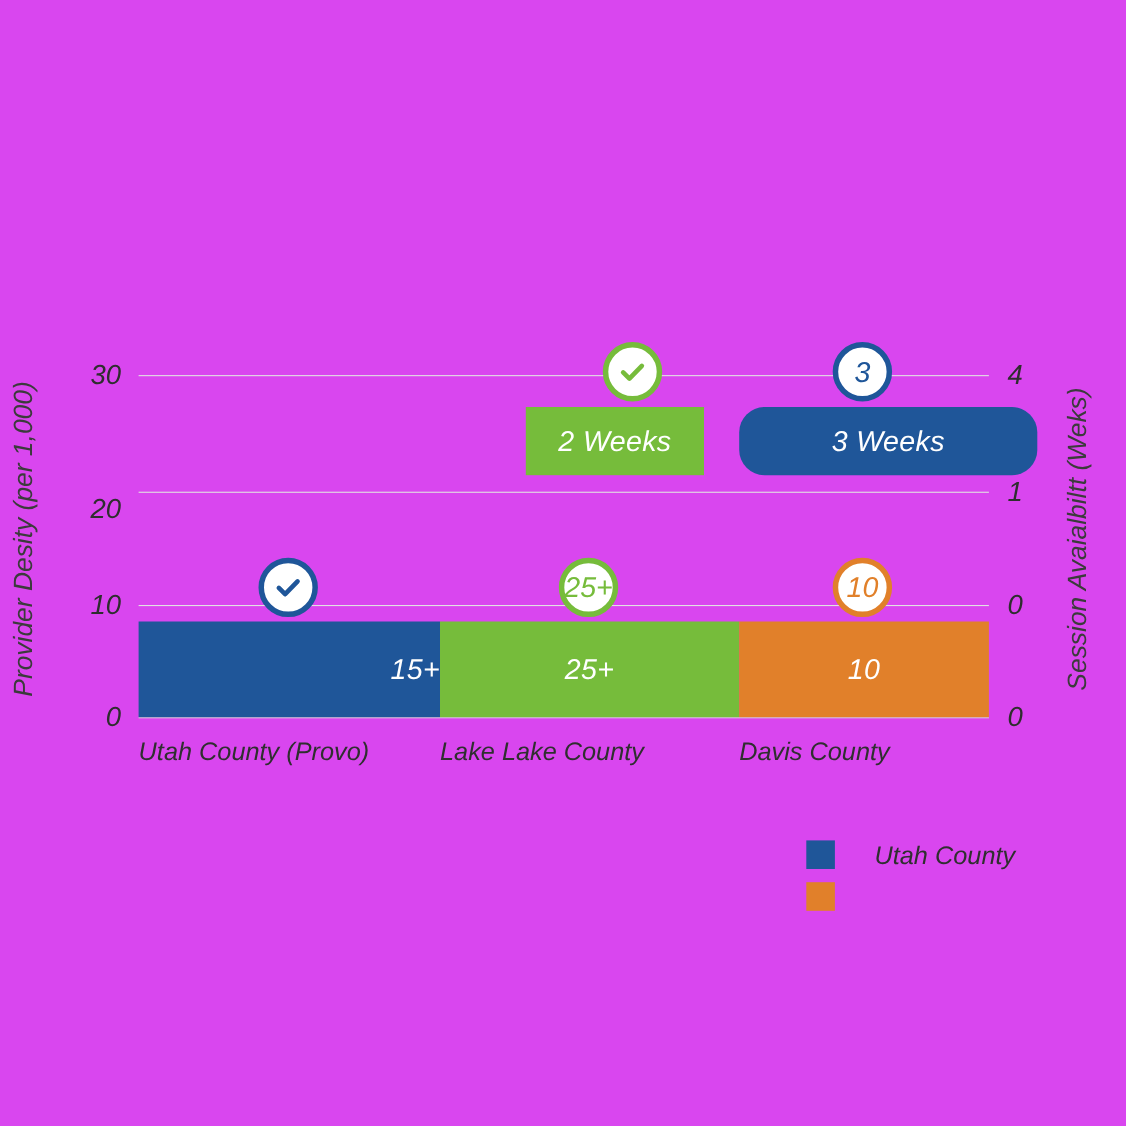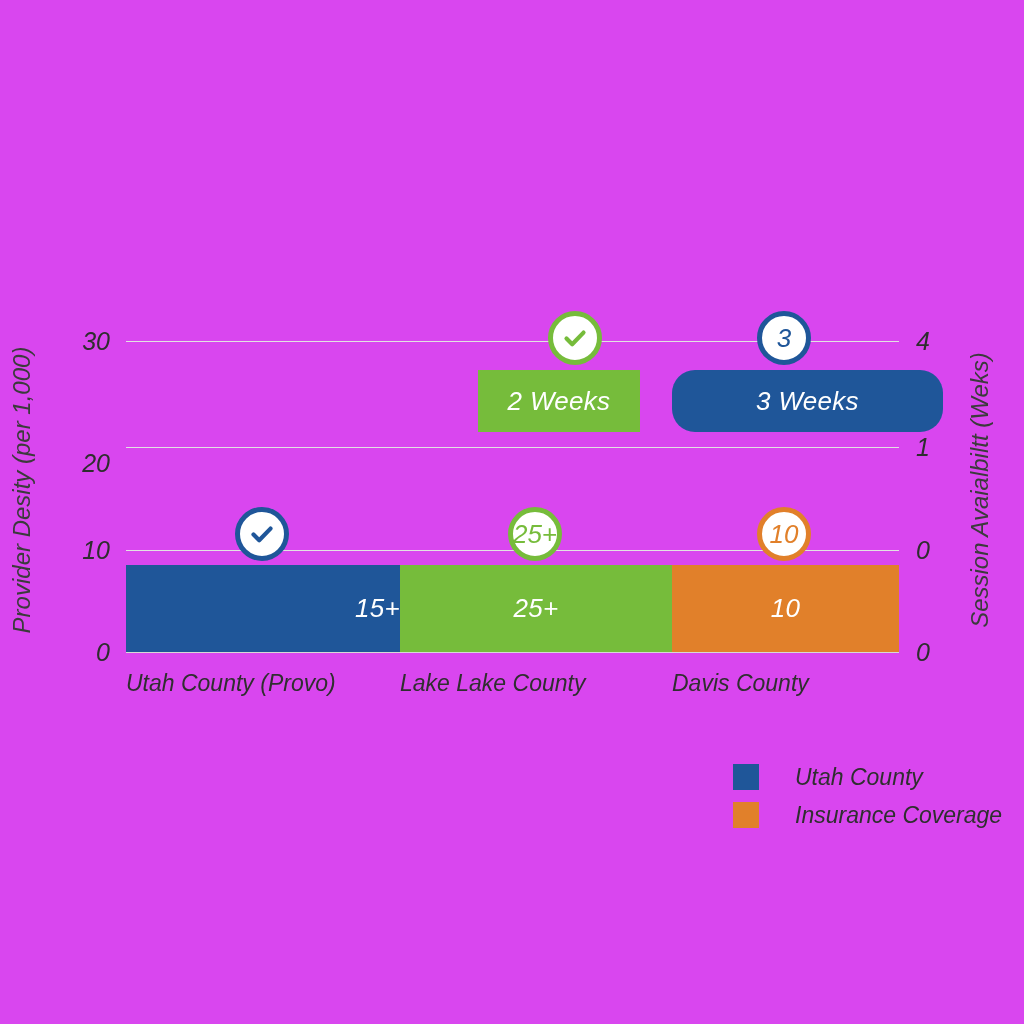--- a/index.html
+++ b/index.html
@@ -223,17 +223,16 @@
   <div class="cat-label" style="left:400px; width:272px;">Lake Lake County</div>
   <div class="cat-label" style="left:672px; width:227px;">Davis County</div>
 
   <div class="legend">
     <div class="legend-row">
       <span class="legend-swatch" style="background:#1F5699;"></span>
       <span class="legend-text">Utah County</span>
     </div>
     <div class="legend-row">
       <span class="legend-swatch" style="background:#E1802A;"></span>
-      <span class="legend-text">Insurance Coverage</span>
     </div>
   </div>
 
 </div>
 
 </body></html>

